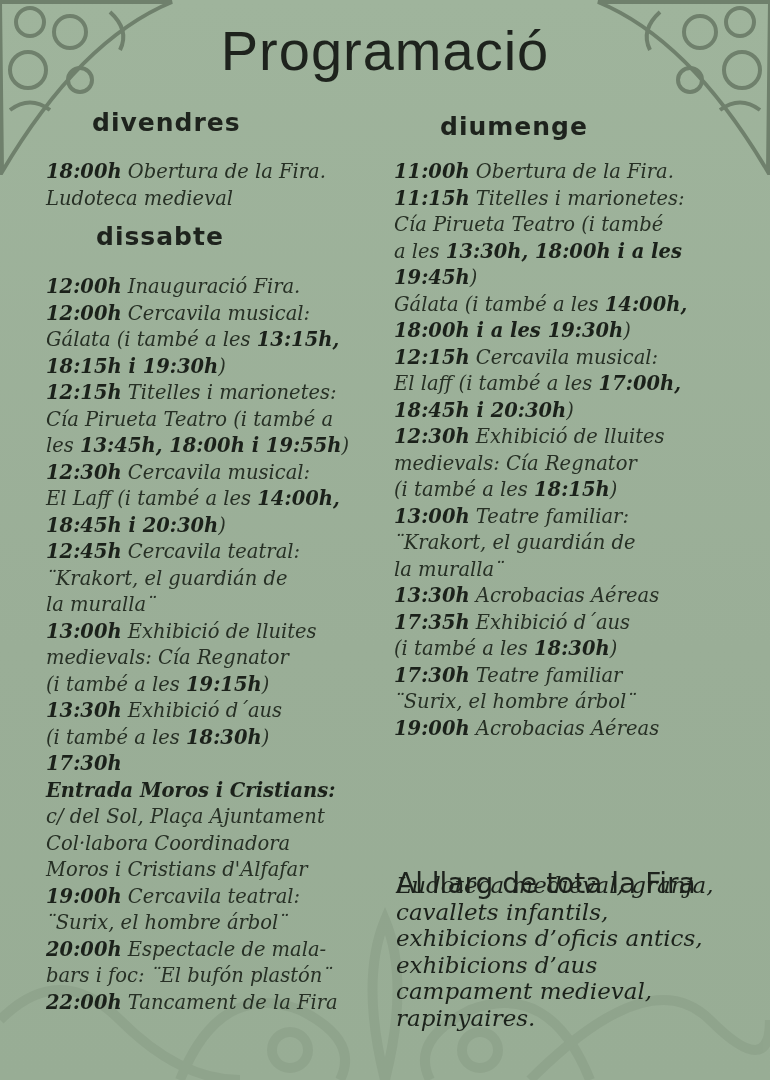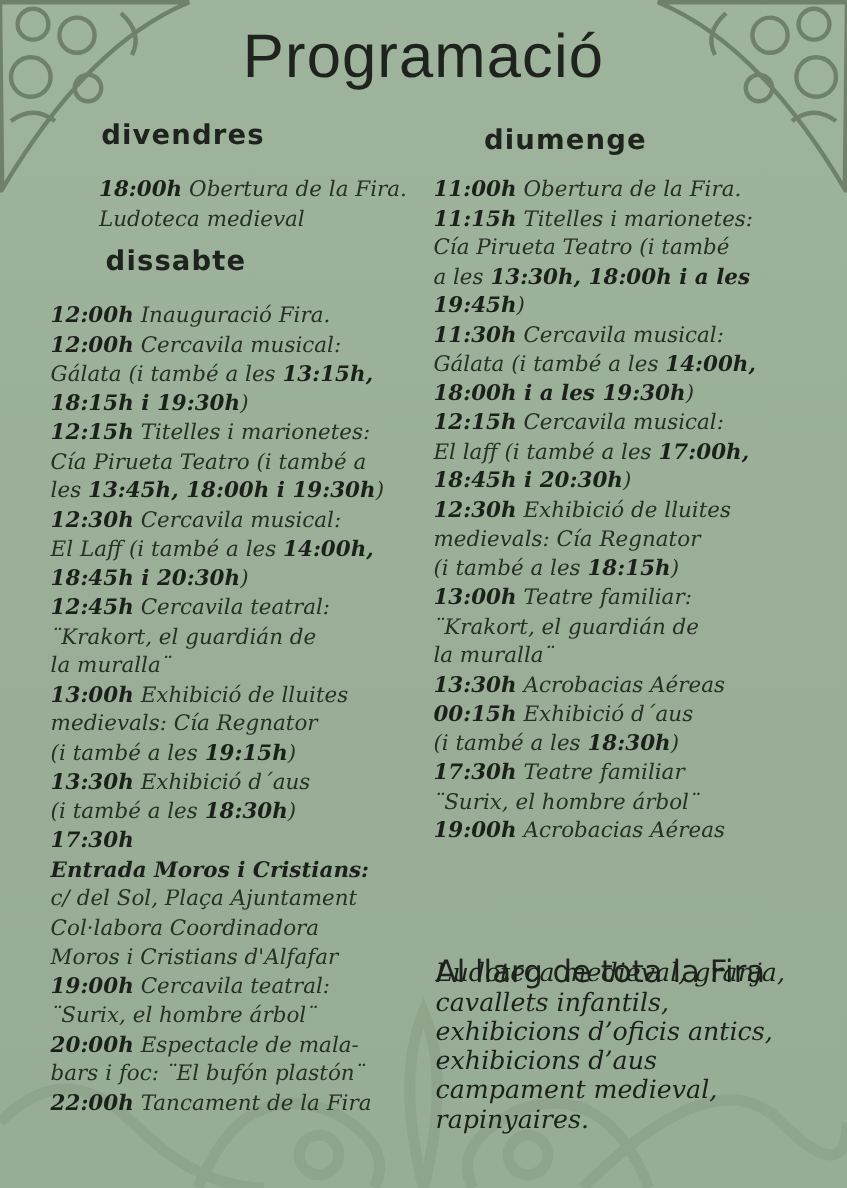--- a/index.html
+++ b/index.html
@@ -81,34 +81,34 @@
         <path d="M530 180 Q650 60 710 120 T770 120"></path>
         <circle cx="290" cy="150" r="18"></circle>
         <circle cx="480" cy="150" r="18"></circle>
       </g>
     </svg>
   </div>
 
   <div class="title">Programació</div>
 
   <div class="heading" style="left:92px;top:108px;">divendres</div>
-  <div class="col" style="left:46px;top:159px;margin-left:44px;">
+  <div class="col" style="left:46px;top:159px;">
       <div class="line"><b>18:00h</b> Obertura de la Fira.</div>
       <div class="line">Ludoteca medieval</div>
     </div>
 
   <div class="heading" style="left:96px;top:222px;">dissabte</div>
   <div class="col" style="left:46px;top:274px;">
       <div class="line"><b>12:00h</b> Inauguració Fira.</div>
       <div class="line"><b>12:00h</b> Cercavila musical:</div>
       <div class="line">Gálata (i també a les <b>13:15h,</b></div>
       <div class="line"><b>18:15h i 19:30h</b>)</div>
       <div class="line"><b>12:15h</b> Titelles i marionetes:</div>
       <div class="line">Cía Pirueta Teatro (i també a</div>
-      <div class="line">les <b>13:45h, 18:00h i 19:30h</b>)</div>
+      <div class="line">les <b>13:45h, 18:00h i 19:55h</b>)</div>
       <div class="line"><b>12:30h</b> Cercavila musical:</div>
       <div class="line">El Laff (i també a les <b>14:00h,</b></div>
       <div class="line"><b>18:45h i 20:30h</b>)</div>
       <div class="line"><b>12:45h</b> Cercavila teatral:</div>
       <div class="line">¨Krakort, el guardián de</div>
       <div class="line">la muralla¨</div>
       <div class="line"><b>13:00h</b> Exhibició de lluites</div>
       <div class="line">medievals: Cía Regnator</div>
       <div class="line">(i també a les <b>19:15h</b>)</div>
       <div class="line"><b>13:30h</b> Exhibició d´aus</div>
@@ -125,34 +125,33 @@
       <div class="line"><b>22:00h</b> Tancament de la Fira</div>
     </div>
 
   <div class="heading" style="left:440px;top:112px;text-align:right;">diumenge</div>
   <div class="col" style="left:394px;top:159px;">
       <div class="line"><b>11:00h</b> Obertura de la Fira.</div>
       <div class="line"><b>11:15h</b> Titelles i marionetes:</div>
       <div class="line">Cía Pirueta Teatro (i també</div>
       <div class="line">a les <b>13:30h, 18:00h i a les</b></div>
       <div class="line"><b>19:45h</b>)</div>
-      <div class="line"><b>11:30h</b> Cercavila musical:</div>
       <div class="line">Gálata (i també a les <b>14:00h,</b></div>
       <div class="line"><b>18:00h i a les 19:30h</b>)</div>
       <div class="line"><b>12:15h</b> Cercavila musical:</div>
       <div class="line">El laff (i també a les <b>17:00h,</b></div>
       <div class="line"><b>18:45h i 20:30h</b>)</div>
       <div class="line"><b>12:30h</b> Exhibició de lluites</div>
       <div class="line">medievals: Cía Regnator</div>
       <div class="line">(i també a les <b>18:15h</b>)</div>
       <div class="line"><b>13:00h</b> Teatre familiar:</div>
       <div class="line">¨Krakort, el guardián de</div>
       <div class="line">la muralla¨</div>
       <div class="line"><b>13:30h</b> Acrobacias Aéreas</div>
-      <div class="line"><b>00:15h</b> Exhibició d´aus</div>
+      <div class="line"><b>17:35h</b> Exhibició d´aus</div>
       <div class="line">(i també a les <b>18:30h</b>)</div>
       <div class="line"><b>17:30h</b> Teatre familiar</div>
       <div class="line">¨Surix, el hombre árbol¨</div>
       <div class="line"><b>19:00h</b> Acrobacias Aéreas</div>
     </div>
 
   <div class="sub-heading" style="left:396px;top:823px;margin-top:44px;">Al llarg de tota la Fira</div>
   <div class="all-fair" style="left:396px;top:872px;">
       <div>Ludoteca medieval, granja,</div>
       <div>cavallets infantils,</div>

